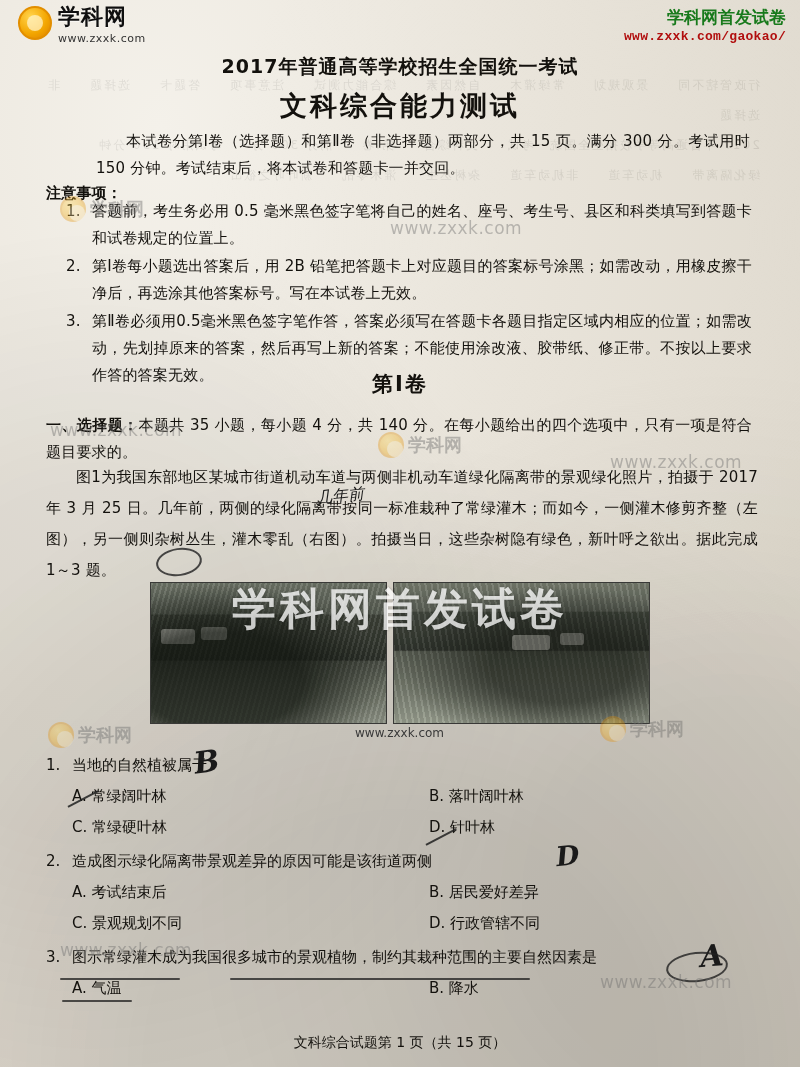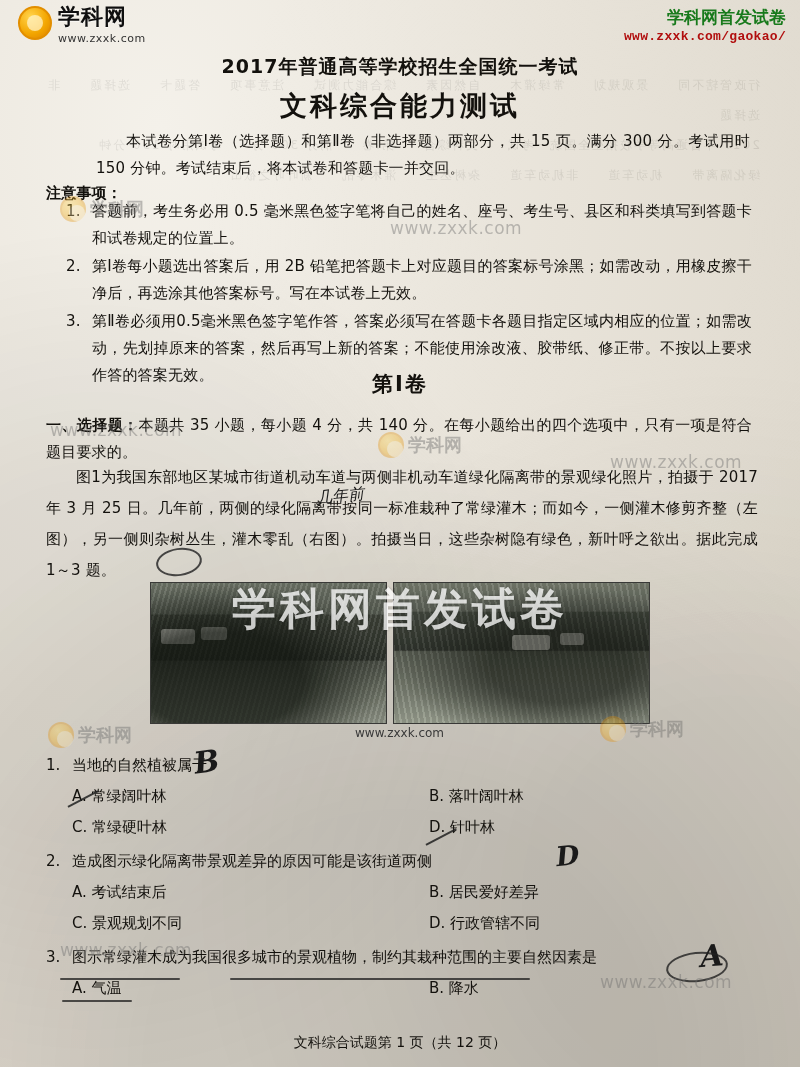--- a/index.html
+++ b/index.html
@@ -296,21 +296,21 @@
       <div class="qline">
         <span class="qno">3.</span>
         <span>图示常绿灌木成为我国很多城市的景观植物，制约其栽种范围的主要自然因素是</span>
       </div>
       <div class="opts">
         <div class="opt"><span>A.</span>&nbsp;<span>气温</span></div>
         <div class="opt"><span>B.</span>&nbsp;<span>降水</span></div>
       </div>
     </div>
 
-    <div class="footer">文科综合试题第 1 页（共 12 页）</div>
+    <div class="footer">文科综合试题第 1 页（共 15 页）</div>
   </div>
 
   <div class="pen" id="pen-note">几年前</div>
   <div class="pen" id="pen-b">B</div>
   <div class="pen" id="pen-d">D</div>
   <div class="pen" id="pen-a">A</div>
   <div class="slash" id="slash-a1"></div>
   <div class="slash" id="slash-d1"></div>
   <div class="circle-mark" id="circle-1"></div>
   <div class="circle-mark" id="circle-2"></div>

